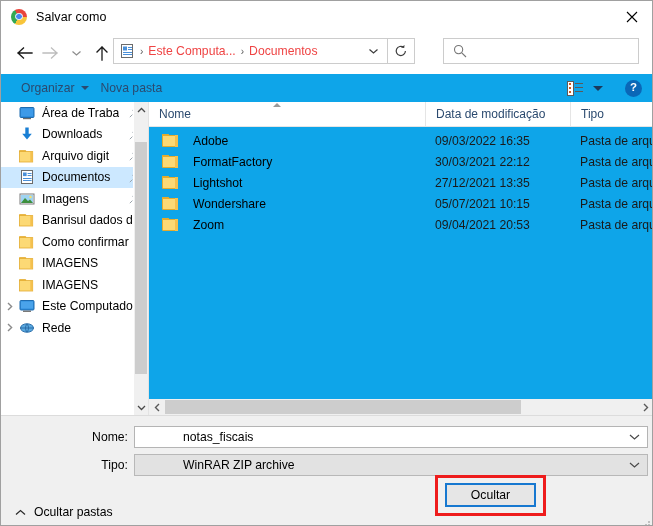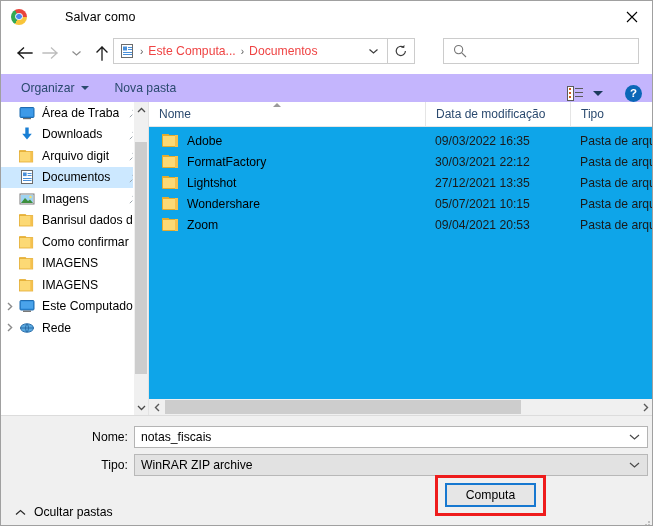--- a/index.html
+++ b/index.html
@@ -22,21 +22,20 @@
   }
 
   
   .titlebar {
     position: absolute;
     left: 0; top: 0;
     width: 653px; height: 31px;
     background: #ffffff;
     display: flex;
     align-items: center;
-    gap: 29px;
   }
   .title-icon {
     width: 16px; height: 16px;
     margin-left: 10px;
     position: relative;
     flex: 0 0 auto;
   }
   .chrome-logo {
     width: 16px; height: 16px;
     border-radius: 50%;
@@ -145,34 +144,34 @@
     margin-left: 8px;
     font-size: 12.2px;
     color: #6d6d6d;
   }
 
   
   .toolbar {
     position: absolute;
     left: 0; top: 73px;
     width: 653px; height: 28px;
-    background: #c4b5fd;
+    background: #0ea5e9;
     border-bottom: 1px solid #e0e0e0;
     display: flex;
-    align-items: flex-end;
+    align-items: center;
   }
   .tb-item {
     font-size: 12.2px;
     color: #2b4a6f;
     display: flex; align-items: center;
     height: 100%;
     padding: 0 6px;
   }
   .tb-item.organize { margin-left: 14px; }
-  .tb-item.novapasta { margin-left: 14px; }
+  .tb-item.novapasta { }
   .tb-caret {
     margin-left: 6px;
     width: 0; height: 0;
     border-left: 4px solid transparent;
     border-right: 4px solid transparent;
     border-top: 4px solid #2b4a6f;
   }
   .tb-right {
     margin-left: auto;
     display: flex; align-items: center;
@@ -310,21 +309,21 @@
     align-items: center;
     font-size: 12.2px;
     color: #000000;
   }
   .f-name {
     width: 276px;
     display: flex; align-items: center;
     padding-left: 13px;
     box-sizing: border-box;
   }
-  .f-name .txt { margin-left: 9px; }
+  .f-name .txt { margin-left: 15px; }
   .f-date { width: 145px; padding-left: 10px; box-sizing: border-box; color: #1a1a1a; }
   .f-type { flex: 1; padding-left: 10px; box-sizing: border-box; color: #1a1a1a; white-space: nowrap; overflow: hidden; }
 
   
   .folder {
     width: 16px; height: 13px;
     position: relative;
     flex: 0 0 auto;
   }
   .folder .body {
@@ -398,20 +397,21 @@
     padding-right: 6px;
     box-sizing: border-box;
   }
   .combo {
     width: 514px; height: 22px;
     border: 1px solid #b4b4b4;
     box-sizing: border-box;
     display: flex;
     align-items: center;
     position: relative;
+    padding-left: 42px;
   }
   .combo.white { background: #ffffff; }
   .combo.gray  { background: #e2e2e2; border-color: #b8b8b8; }
   .combo .val {
     font-size: 12.2px;
     color: #000000;
     margin-left: 6px;
   }
   .combo .chev {
     position: absolute;
@@ -877,16 +877,16 @@
           <rect x="4" y="4" width="2" height="2"></rect>
             <rect x="7" y="4" width="2" height="2"></rect>
           <rect x="1" y="7" width="2" height="2"></rect>
             <rect x="4" y="7" width="2" height="2"></rect>
             <rect x="7" y="7" width="2" height="2"></rect>
         </g>
       </svg>
     </div>
   </div>
 
-  <div class="btn salvar">Computa</div>
+  <div class="btn salvar">Ocultar</div>
   <div class="highlight-box"></div>
 
 </div>
 
 </body></html>

